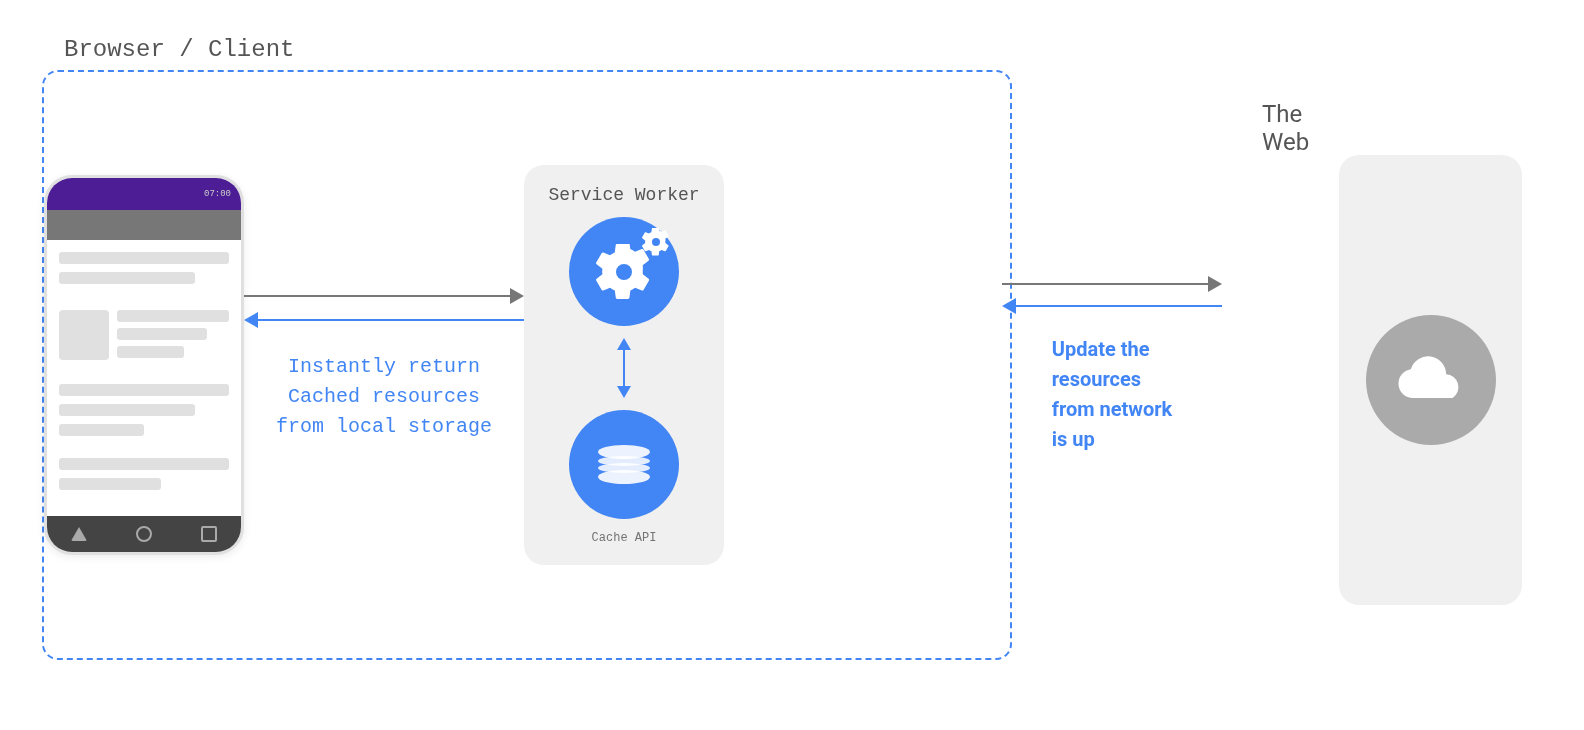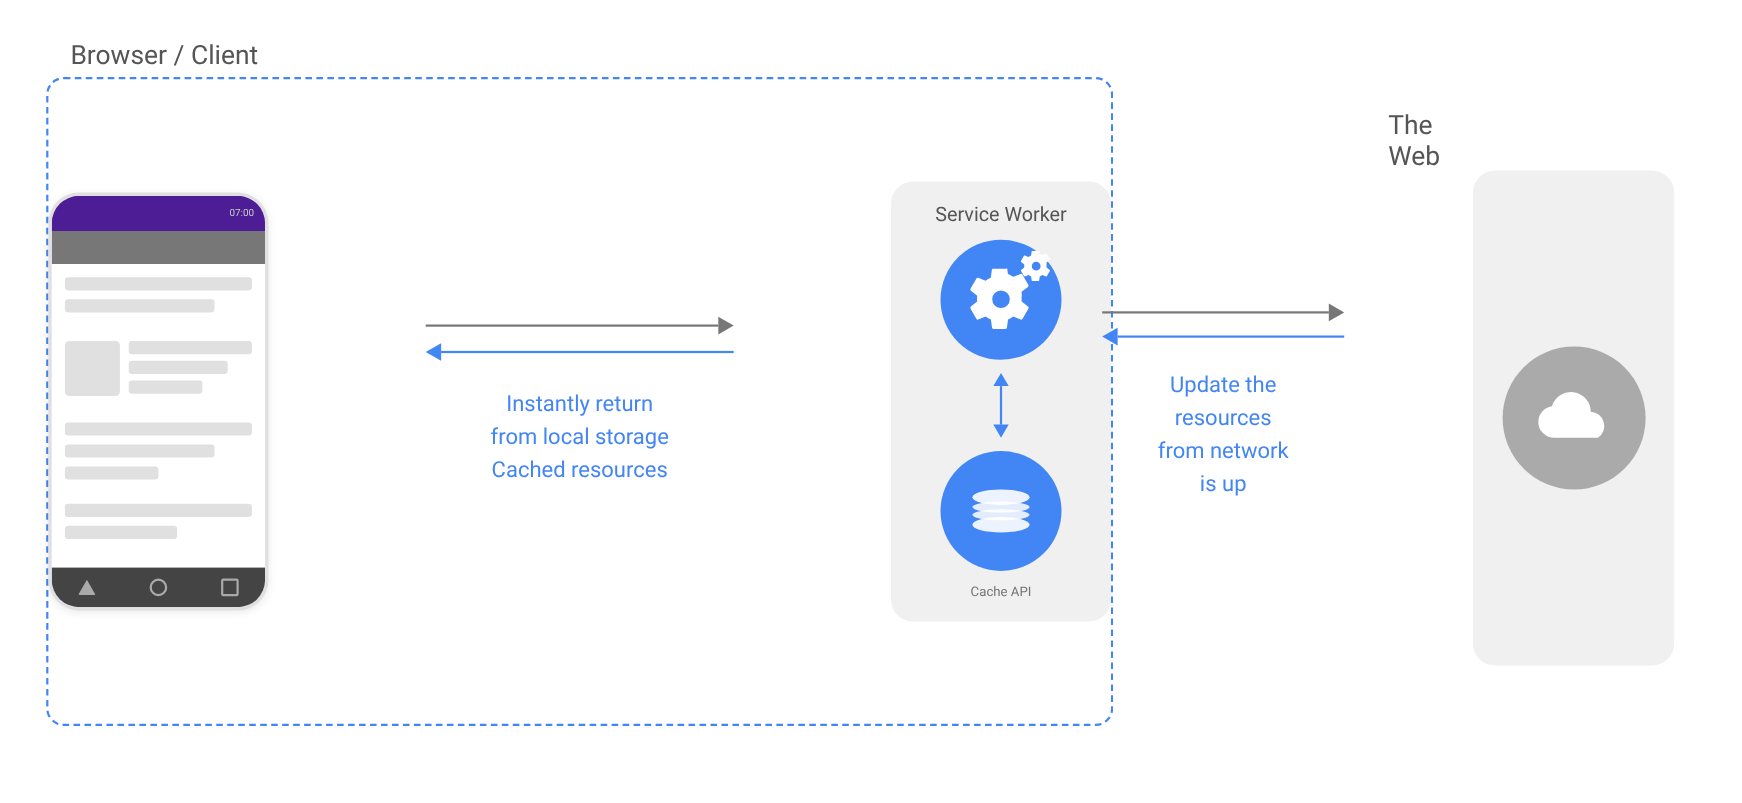--- a/index.html
+++ b/index.html
@@ -25,22 +25,23 @@
 
     
     .browser-client-section {
       position: relative;
       border: 2.5px dashed #4285F4;
       border-radius: 16px;
       width: 970px;
       height: 590px;
       display: flex;
       align-items: center;
-      justify-content: space-between;
-      flex-shrink: 0;
+      justify-content: flex-start;
+      flex-shrink: 0;
+      font-family: Liberation Mono, monospace;
     }
 
     .browser-client-label {
       position: absolute;
       top: -36px;
       left: 20px;
       font-size: 24px;
       color: #555;
       font-weight: 400;
     }
@@ -369,25 +370,26 @@
       align-items: center;
       justify-content: center;
       width: 220px;
       height: 590px;
       flex-shrink: 0;
       position: relative;
       margin-left: -10px;
     }
 
     .update-text {
-      text-align: center;
+      text-align: left;
       color: #4285F4;
       font-size: 20px;
       line-height: 1.5;
       margin-top: 8px;
+      font-weight: bold;
     }
   </style>
 </head>
 <body>
 
 <div class="diagram-container">
 
   <div class="browser-client-section">
     <span class="browser-client-label">Browser / Client</span>
 
@@ -430,22 +432,22 @@
         <div class="arrow-head-right"></div>
       </div>
 
       <div class="arrow-left">
         <div class="arrow-line-blue"></div>
         <div class="arrow-head-left"></div>
       </div>
 
       <div class="cached-text">
         <div>Instantly return</div>
+        <div>Cached resources</div>
         <div>from local storage</div>
-        <div>Cached resources</div>
       </div>
     </div>
 
     <div class="service-worker-panel">
       <div class="service-worker-label">Service Worker</div>
 
       <div class="blue-circle">
         <div style="position:relative; display:flex; align-items:center; justify-content:center;">
 
           <svg width="56" height="56" viewBox="0 0 56 56">

